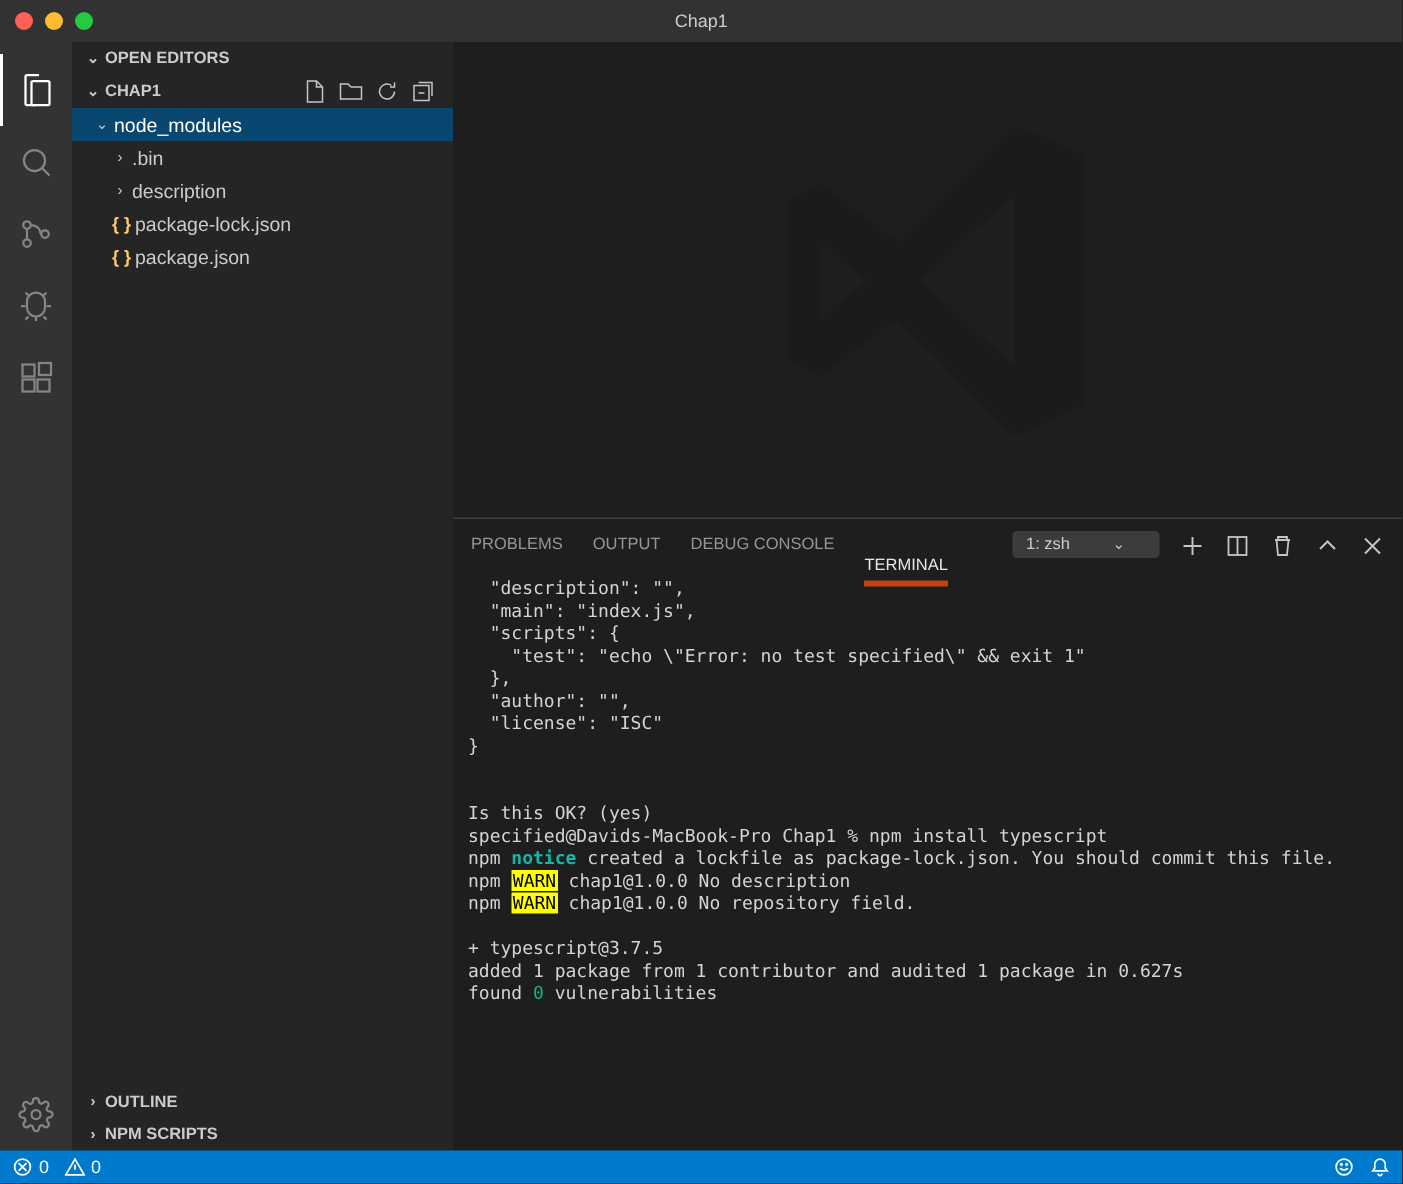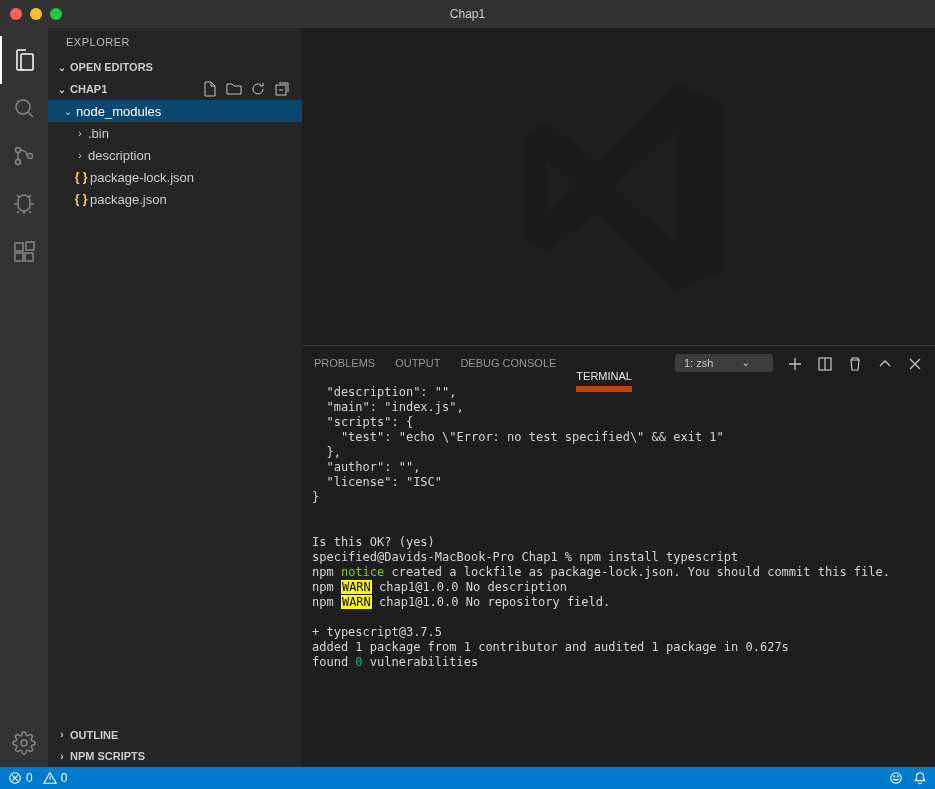--- a/index.html
+++ b/index.html
@@ -116,21 +116,21 @@
 .panel-tabs {
   display: flex;
   align-items: center;
   height: 33px;
   padding: 0 12px;
   gap: 20px;
   color: #969696;
   font-size: 11px;
 }
 .ptab { cursor: pointer; padding: 4px 0; }
-.ptab.active { color: #e7e7e7; border-bottom: 6px solid #c2410c; margin-top: 32px; }
+.ptab.active { color: #e7e7e7; border-bottom: 4px solid #c2410c; margin-top: 32px; }
 .panel-right {
   margin-left: auto;
   display: flex;
   align-items: flex-end;
   gap: 14px;
 }
 .shell-select {
   background: #3c3c3c;
   color: #cccccc;
   border: 1px solid #3c3c3c;
@@ -146,21 +146,21 @@
 .terminal {
   flex: 1;
   overflow: auto;
   padding: 6px 10px;
   font-family: Menlo, Consolas, monospace;
   font-size: 12px;
   line-height: 15px;
   color: #d4d4d4;
   white-space: pre;
 }
-.t-blue { color: #84cc16; }
+.t-blue { color: #14b8a6; font-weight: bold; }
 .t-warn { background: #ffff00; color: #000000; padding: 0 1px; }
 .t-green { color: #0dbc79; }
 .statusbar {
   height: 22px;
   background: #007acc;
   color: #ffffff;
   display: flex;
   align-items: center;
   padding: 0 8px;
   font-size: 12px;
@@ -222,21 +222,20 @@
     <div class="ab-spacer"></div>
     <div class="ab-icon">
       <svg viewBox="0 0 24 24" fill="none" stroke="currentColor" stroke-width="1.5">
           <circle cx="12" cy="12" r="3"></circle>
           <path d="M19.4 15a1.7 1.7 0 00.3 1.8l.1.1a2 2 0 11-2.8 2.8l-.1-.1a1.7 1.7 0 00-1.8-.3 1.7 1.7 0 00-1 1.5V21a2 2 0 01-4 0v-.1a1.7 1.7 0 00-1-1.5 1.7 1.7 0 00-1.8.3l-.1.1a2 2 0 11-2.8-2.8l.1-.1a1.7 1.7 0 00.3-1.8 1.7 1.7 0 00-1.5-1H3a2 2 0 010-4h.1a1.7 1.7 0 001.5-1 1.7 1.7 0 00-.3-1.8l-.1-.1a2 2 0 112.8-2.8l.1.1a1.7 1.7 0 001.8.3h0a1.7 1.7 0 001-1.5V3a2 2 0 014 0v.1a1.7 1.7 0 001 1.5 1.7 1.7 0 001.8-.3l.1-.1a2 2 0 112.8 2.8l-.1.1a1.7 1.7 0 00-.3 1.8v0a1.7 1.7 0 001.5 1H21a2 2 0 010 4h-.1a1.7 1.7 0 00-1.5 1z"></path>
         </svg>
     </div>
   </div>
 
   <div class="sidebar">
-    <div class="sb-header">EXPLORER</div>
     <div class="sb-section">
       <span class="chev">⌄</span>
       <span>OPEN EDITORS</span>
     </div>
     <div class="sb-section folder">
       <div class="left">
         <span class="chev">⌄</span>
         <span>CHAP1</span>
       </div>
       <div class="sb-actions">

